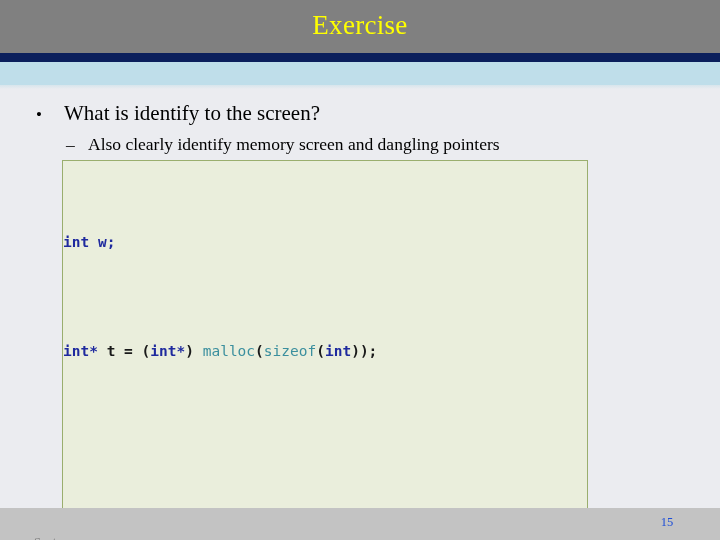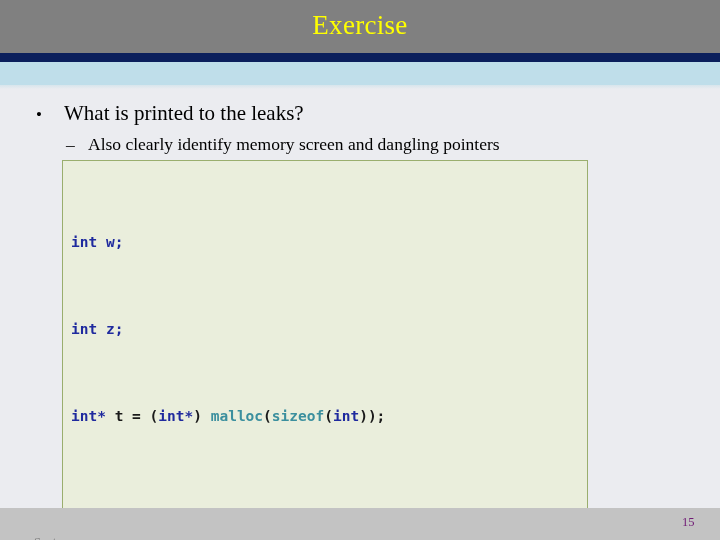--- a/index.html
+++ b/index.html
@@ -101,89 +101,88 @@
   
   .code-box {
     position: absolute;
     left: 62px;
     top: 160px;
     width: 526px;
     height: 375px;
     box-sizing: border-box;
     background: #eaeedc;
     border: 1px solid #9aae6e;
-    padding: 6px 0 0 8px;
+    padding: 6px 0 0 0;
     overflow: hidden;
   }
   .code-lines {
     font-family: "DejaVu Sans Mono", monospace;
     font-size: 14.5px;
     line-height: 21.7px;
     white-space: pre;
     color: #1a1a1a;
   }
   .code-lines .ln { display: block; height: 21.7px; }
   .kw   { color: #1f2a9e; font-weight: bold; }   
-  .fn   { color: #3b8f9e; font-weight: bold; margin-top: 33px; }   
+  .fn   { color: #3b8f9e; font-weight: normal; margin-top: 33px; }   
   .pl   { color: #1a1a1a; font-weight: bold; }   
 
   
   .footer-band {
     position: absolute;
     left: 0; top: 508px;
     width: 720px;
     height: 32px;
     background: #c3c3c3;
   }
   .footer-date {
     position: absolute;
     left: 34px; top: 534px;
     color: #7d7d7d;
     font-family: "Liberation Serif", serif;
     font-size: 12.5px;
     line-height: 16px;
   }
   .footer-pageno {
     position: absolute;
-    left: 682px; top: 514px;
+    left: 654px; top: 514px;
     width: 26px;
-    text-align: left;
-    color: #701a75;
+    text-align: center;
+    color: #1d4ed8;
     font-family: "Liberation Serif", serif;
     font-size: 12.5px;
     line-height: 16px;
   }
 </style>
 </head>
 <body>
 
 <div class="slide">
 
   <div class="header-band"></div>
   <div class="slide-title">Exercise</div>
   <div class="header-rule"></div>
   <div class="header-wash"></div>
   <div class="header-wash-fade"></div>
 
   <div class="bullet-l1">
     <span class="marker">•</span>
-    <span>What is printed to the leaks?</span>
+    <span>What is identify to the screen?</span>
   </div>
 
   <div class="bullet-l2">
     <span class="marker">–</span>
     <span>Also clearly identify memory screen and dangling pointers</span>
   </div>
 
   <div class="code-box">
     <div class="code-lines">
 
       <span class="ln"><span class="kw">int w;</span></span>
 
-      <span class="ln"><span class="kw">int z;</span></span>
 
       <span class="ln"><span class="kw">int*</span><span class="pl"> t = (</span><span class="kw">int*</span><span class="pl">) </span><span class="fn">malloc</span><span class="pl">(</span><span class="fn">sizeof</span><span class="pl">(</span><span class="kw">int</span><span class="pl">));</span></span>
 
 
       
 
       
 
       
       

